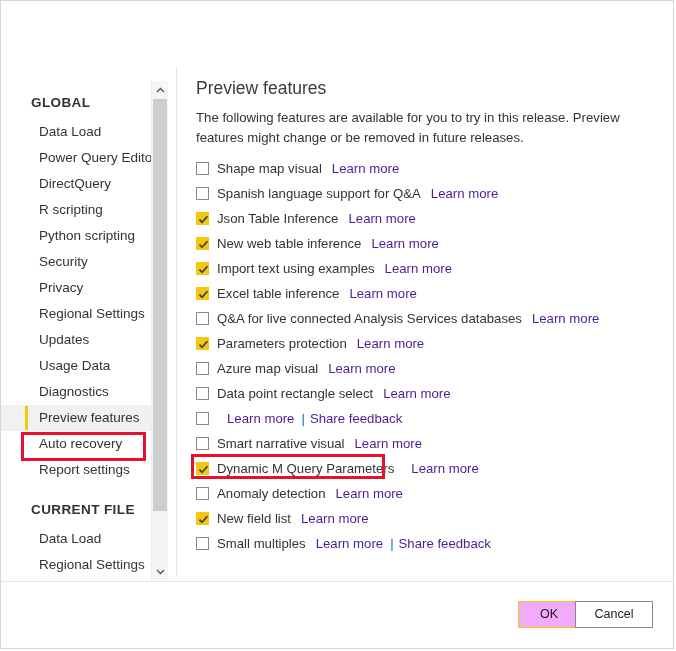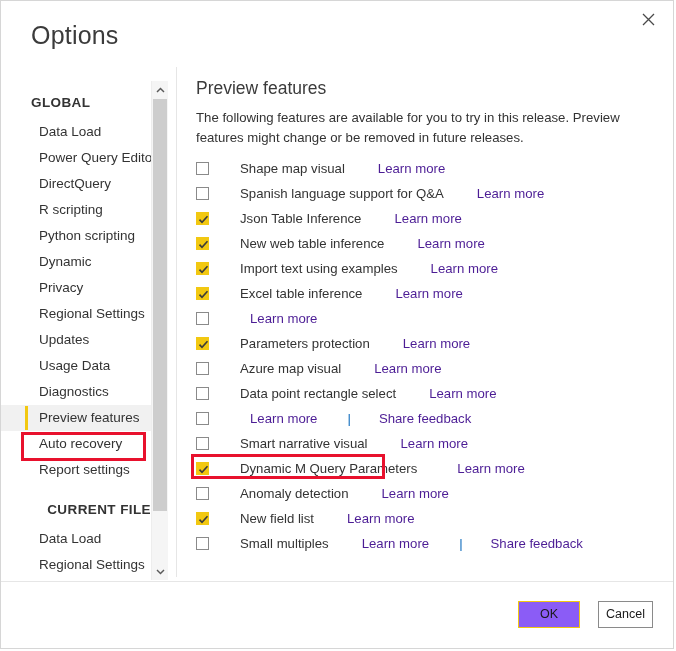--- a/index.html
+++ b/index.html
@@ -182,21 +182,20 @@
 
   .feature-list {
     margin-top: 4px;
   }
   .feature-row {
     position: relative;
     display: flex;
     align-items: center;
     height: 25px;
     white-space: nowrap;
-    gap: 23px;
   }
   .checkbox {
     width: 13px;
     height: 13px;
     border: 1px solid #8a8a8a;
     background: #ffffff;
     box-sizing: border-box;
     margin-right: 8px;
     flex: 0 0 auto;
     cursor: pointer;
@@ -269,65 +268,57 @@
     font-size: 12.5px;
     line-height: 25px;
     text-align: center;
     box-sizing: border-box;
     cursor: pointer;
     color: #1a1a1a;
   }
   .btn-ok {
     right: 93px;
     width: 62px;
-    background: #8b5cf6;
+    background: #f0abfc;
     border: 1px solid #f2c811;
   }
   .btn-cancel {
     right: 20px;
-    width: 55px;
+    width: 78px;
     background: #ffffff;
     border: 1px solid #8a8a8a;
   }
 </style>
 </head>
 <body>
 
 <div class="dialog">
 
-  <div class="titlebar">
-    <div class="dialog-title">Options</div>
-    <div class="close-button">
-      <svg width="13" height="13" viewBox="0 0 13 13">
-        <path d="M1 1 L12 12 M12 1 L1 12" stroke="#4a4a4a" stroke-width="1.3" fill="none"></path>
-      </svg>
-    </div>
-  </div>
 
   <div class="sidebar">
     <div class="nav-scroll">
 
       <div class="nav-group-title" style="margin-top:32px;">GLOBAL</div>
       <div style="height:8px;"></div>
       <div class="nav-item"><span>Data Load</span></div>
       <div class="nav-item"><span>Power Query Editor</span></div>
       <div class="nav-item"><span>DirectQuery</span></div>
       <div class="nav-item"><span>R scripting</span></div>
       <div class="nav-item"><span>Python scripting</span></div>
-      <div class="nav-item"><span>Dynamic</span></div>
+      <div class="nav-item"><span>Security</span></div>
       <div class="nav-item"><span>Privacy</span></div>
       <div class="nav-item"><span>Regional Settings</span></div>
       <div class="nav-item"><span>Updates</span></div>
       <div class="nav-item"><span>Usage Data</span></div>
       <div class="nav-item"><span>Diagnostics</span></div>
       <div class="nav-item selected"><span>Preview features</span></div>
       <div class="nav-item"><span>Auto recovery</span></div>
       <div class="nav-item"><span>Report settings</span></div>
 
-      <div class="nav-group-title" style="margin-top:19px;text-align:right;">CURRENT FILE</div>
+      <div class="nav-group-title" style="margin-top:19px;">CURRENT FILE</div>
       <div style="height:8px;"></div>
       <div class="nav-item"><span>Data Load</span></div>
       <div class="nav-item"><span>Regional Settings</span></div>
       <div class="nav-item"><span>Privacy</span></div>
 
     </div>
 
     <div class="annot-nav"></div>
 
     <div class="scrollbar">
@@ -400,20 +391,21 @@
           <svg width="11" height="11" viewBox="0 0 11 11">
             <path d="M1.5 5.6 L4 8.3 L9.5 2.2" stroke="#3b3b3b" stroke-width="1.6" fill="none"></path>
           </svg>
         </span>
         <span class="feature-label">Excel table inference</span>
         <span class="link">Learn more</span>
       </div>
 
       <div class="feature-row">
         <span class="checkbox"></span>
+        <span class="feature-label">Q&amp;A for live connected Analysis Services databases</span>
         <span class="link">Learn more</span>
       </div>
 
       <div class="feature-row">
         <span class="checkbox checked">
           <svg width="11" height="11" viewBox="0 0 11 11">
             <path d="M1.5 5.6 L4 8.3 L9.5 2.2" stroke="#3b3b3b" stroke-width="1.6" fill="none"></path>
           </svg>
         </span>
         <span class="feature-label">Parameters protection</span>

